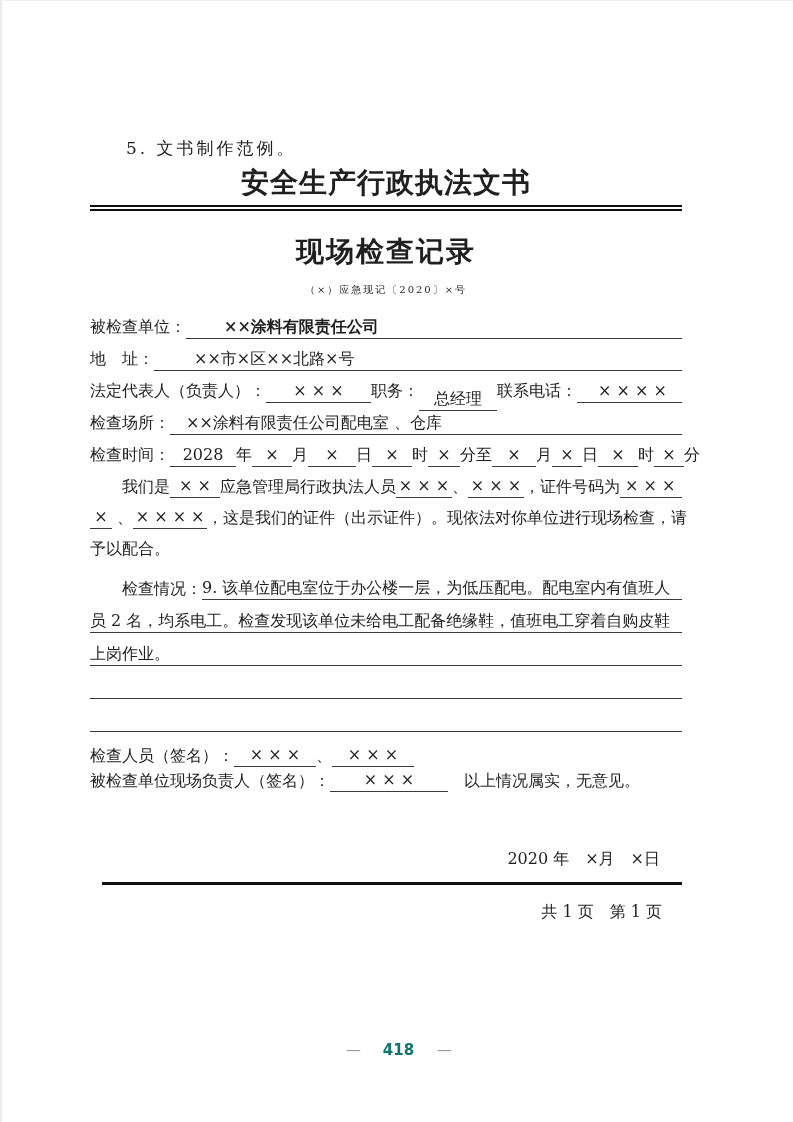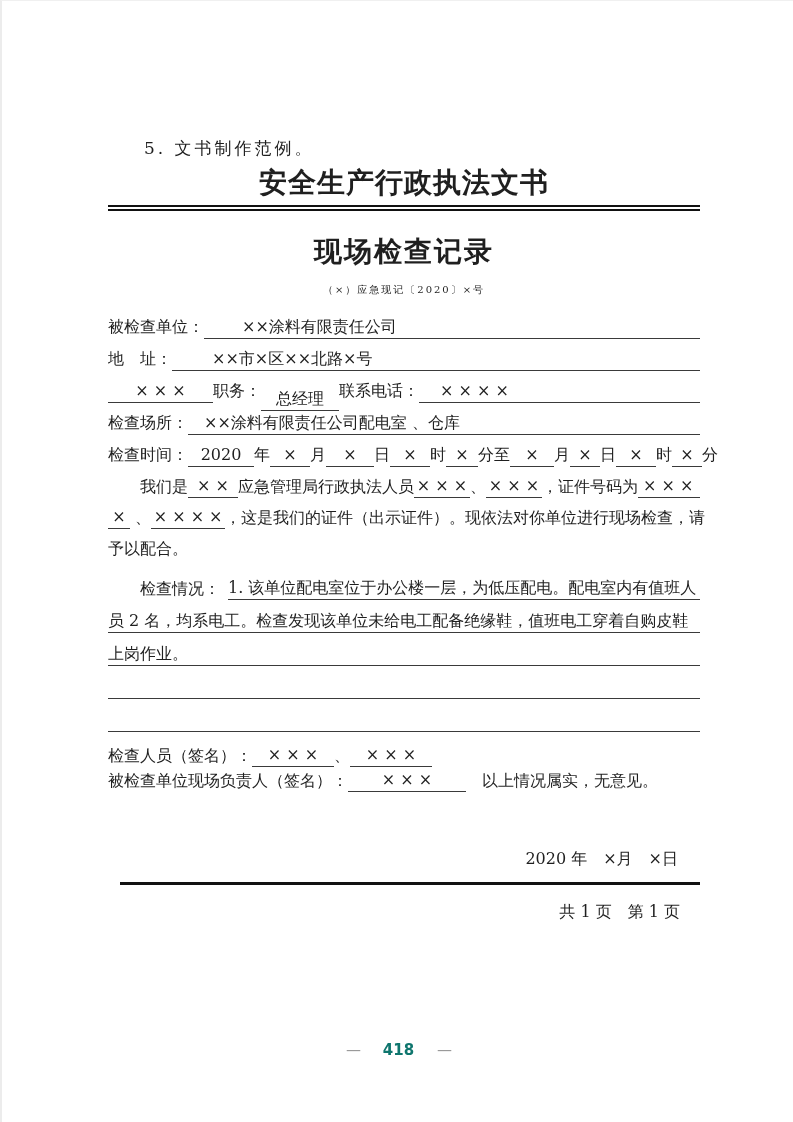--- a/index.html
+++ b/index.html
@@ -3,21 +3,21 @@
 <meta charset="utf-8">
 <style>
   * { margin:0; padding:0; box-sizing:border-box; }
   html,body { background:#fff; }
   body { font-family:"DejaVu Serif","Liberation Serif",serif; color:#1f1f1f; }
   .sheet {
     position:relative; width:793px; height:1122px; background:#ffffff;
     border-left:2px solid #ececec; border-top:1px solid #f0f0f0;
     overflow:hidden;
   }
-  .content { position:absolute; left:106px; top:136px; width:592px; }
+  .content { position:absolute; left:88px; top:136px; width:592px; }
 
   .intro { font-size:17px; letter-spacing:3px; padding-left:36px; margin-bottom:4px; }
 
   .doc-header {
     font-family:"DejaVu Sans","Liberation Sans",sans-serif;
     font-weight:bold; font-size:28px; text-align:center; letter-spacing:1px;
     margin-top:2px;
   }
   .double-rule { margin-top:3px; height:6px; border-top:2px solid #111; border-bottom:2px solid #111; }
   .doc-title {
@@ -37,21 +37,21 @@
     border-bottom:1px solid #3a3a3a;
   }
   .seg-fill {
     white-space:pre; flex:1 1 auto; line-height:22px;
     border-bottom:1px solid #3a3a3a;
   }
   .seg-blank { flex:1 1 auto; border-bottom:1px solid #3a3a3a; height:22px; }
 
   .para .row { height:31px; font-size:16px; }
   .findings { margin-top:8px; }
-  .findings .row { height:33px; font-size:16px;gap:8px; }
+  .findings .row { height:33px; font-size:16px; }
 
   .signatures { margin-top:6px; }
   .signatures .row { height:25px; font-size:16px; }
 
   .date-row { margin-top:56px; text-align:right; padding-right:22px; font-size:16px; white-space:pre; }
   .thick-rule { margin-top:12px; margin-left:12px; height:3px; background:#111; }
   .page-count { margin-top:17px; text-align:right; padding-right:20px; font-size:16px; white-space:pre; }
 
   .footer {
     position:absolute; left:0; top:1040px; width:793px; text-align:center;
@@ -69,40 +69,41 @@
     <div class="intro">5. 文书制作范例。</div>
 
     <div class="doc-header">安全生产行政执法文书</div>
     <div class="double-rule"></div>
     <div class="doc-title">现场检查记录</div>
     <div class="doc-number">（×）应急现记〔2020〕×号</div>
 
     <div class="form">
       <div class="row">
           <span class="seg-text">被检查单位：</span>
-          <span class="seg-fill" style="padding-left: 38px;">××涂料有限责任公司</span>
+          <span class="seg-fill" style="padding-left: 38px; font-weight: bold;">××涂料有限责任公司</span>
         </div>
       <div class="row">
           <span class="seg-text">地　址：</span>
           <span class="seg-fill" style="padding-left: 40px;">××市×区××北路×号</span>
         </div>
       <div class="row">
+          <span class="seg-text">法定代表人（负责人）：</span>
           <span class="seg-u" style="min-width: 105px;">× × ×</span>
           <span class="seg-text">职务：</span>
           <span class="seg-u" style="min-width: 78px; margin-top: 16px;">总经理</span>
           <span class="seg-text">联系电话：</span>
           <span class="seg-fill">　 × × × ×</span>
         </div>
       <div class="row">
           <span class="seg-text">检查场所：</span>
           <span class="seg-fill" style="padding-left: 16px;">××涂料有限责任公司配电室 、仓库</span>
         </div>
       <div class="row">
           <span class="seg-text">检查时间：</span>
-          <span class="seg-u" style="min-width: 66px;">2020</span>
+          <span class="seg-u" style="min-width: 66px;">2028</span>
           <span class="seg-text">年</span>
           <span class="seg-u" style="min-width: 40px;">×</span>
           <span class="seg-text">月</span>
           <span class="seg-u" style="min-width: 48px;">×</span>
           <span class="seg-text">日</span>
           <span class="seg-u" style="min-width: 40px;">×</span>
           <span class="seg-text">时</span>
           <span class="seg-u" style="min-width: 32px;">×</span>
           <span class="seg-text">分至</span>
           <span class="seg-u" style="min-width: 44px;">×</span>
@@ -134,21 +135,21 @@
           <span class="seg-text">，这是我们的证件（出示证件）。现依法对你单位进行现场检查，请</span>
         </div>
       <div class="row">
           <span class="seg-text">予以配合。</span>
         </div>
     </div>
 
     <div class="findings">
       <div class="row">
           <span class="seg-text" style="margin-left: 32px;">检查情况：</span>
-          <span class="seg-fill">1. 该单位配电室位于办公楼一层，为低压配电。配电室内有值班人</span>
+          <span class="seg-fill">9. 该单位配电室位于办公楼一层，为低压配电。配电室内有值班人</span>
         </div>
       <div class="row">
           <span class="seg-fill">员 2 名，均系电工。检查发现该单位未给电工配备绝缘鞋，值班电工穿着自购皮鞋</span>
         </div>
       <div class="row">
           <span class="seg-fill">上岗作业。</span>
         </div>
       <div class="row">
           <span class="seg-blank"></span>
         </div>

